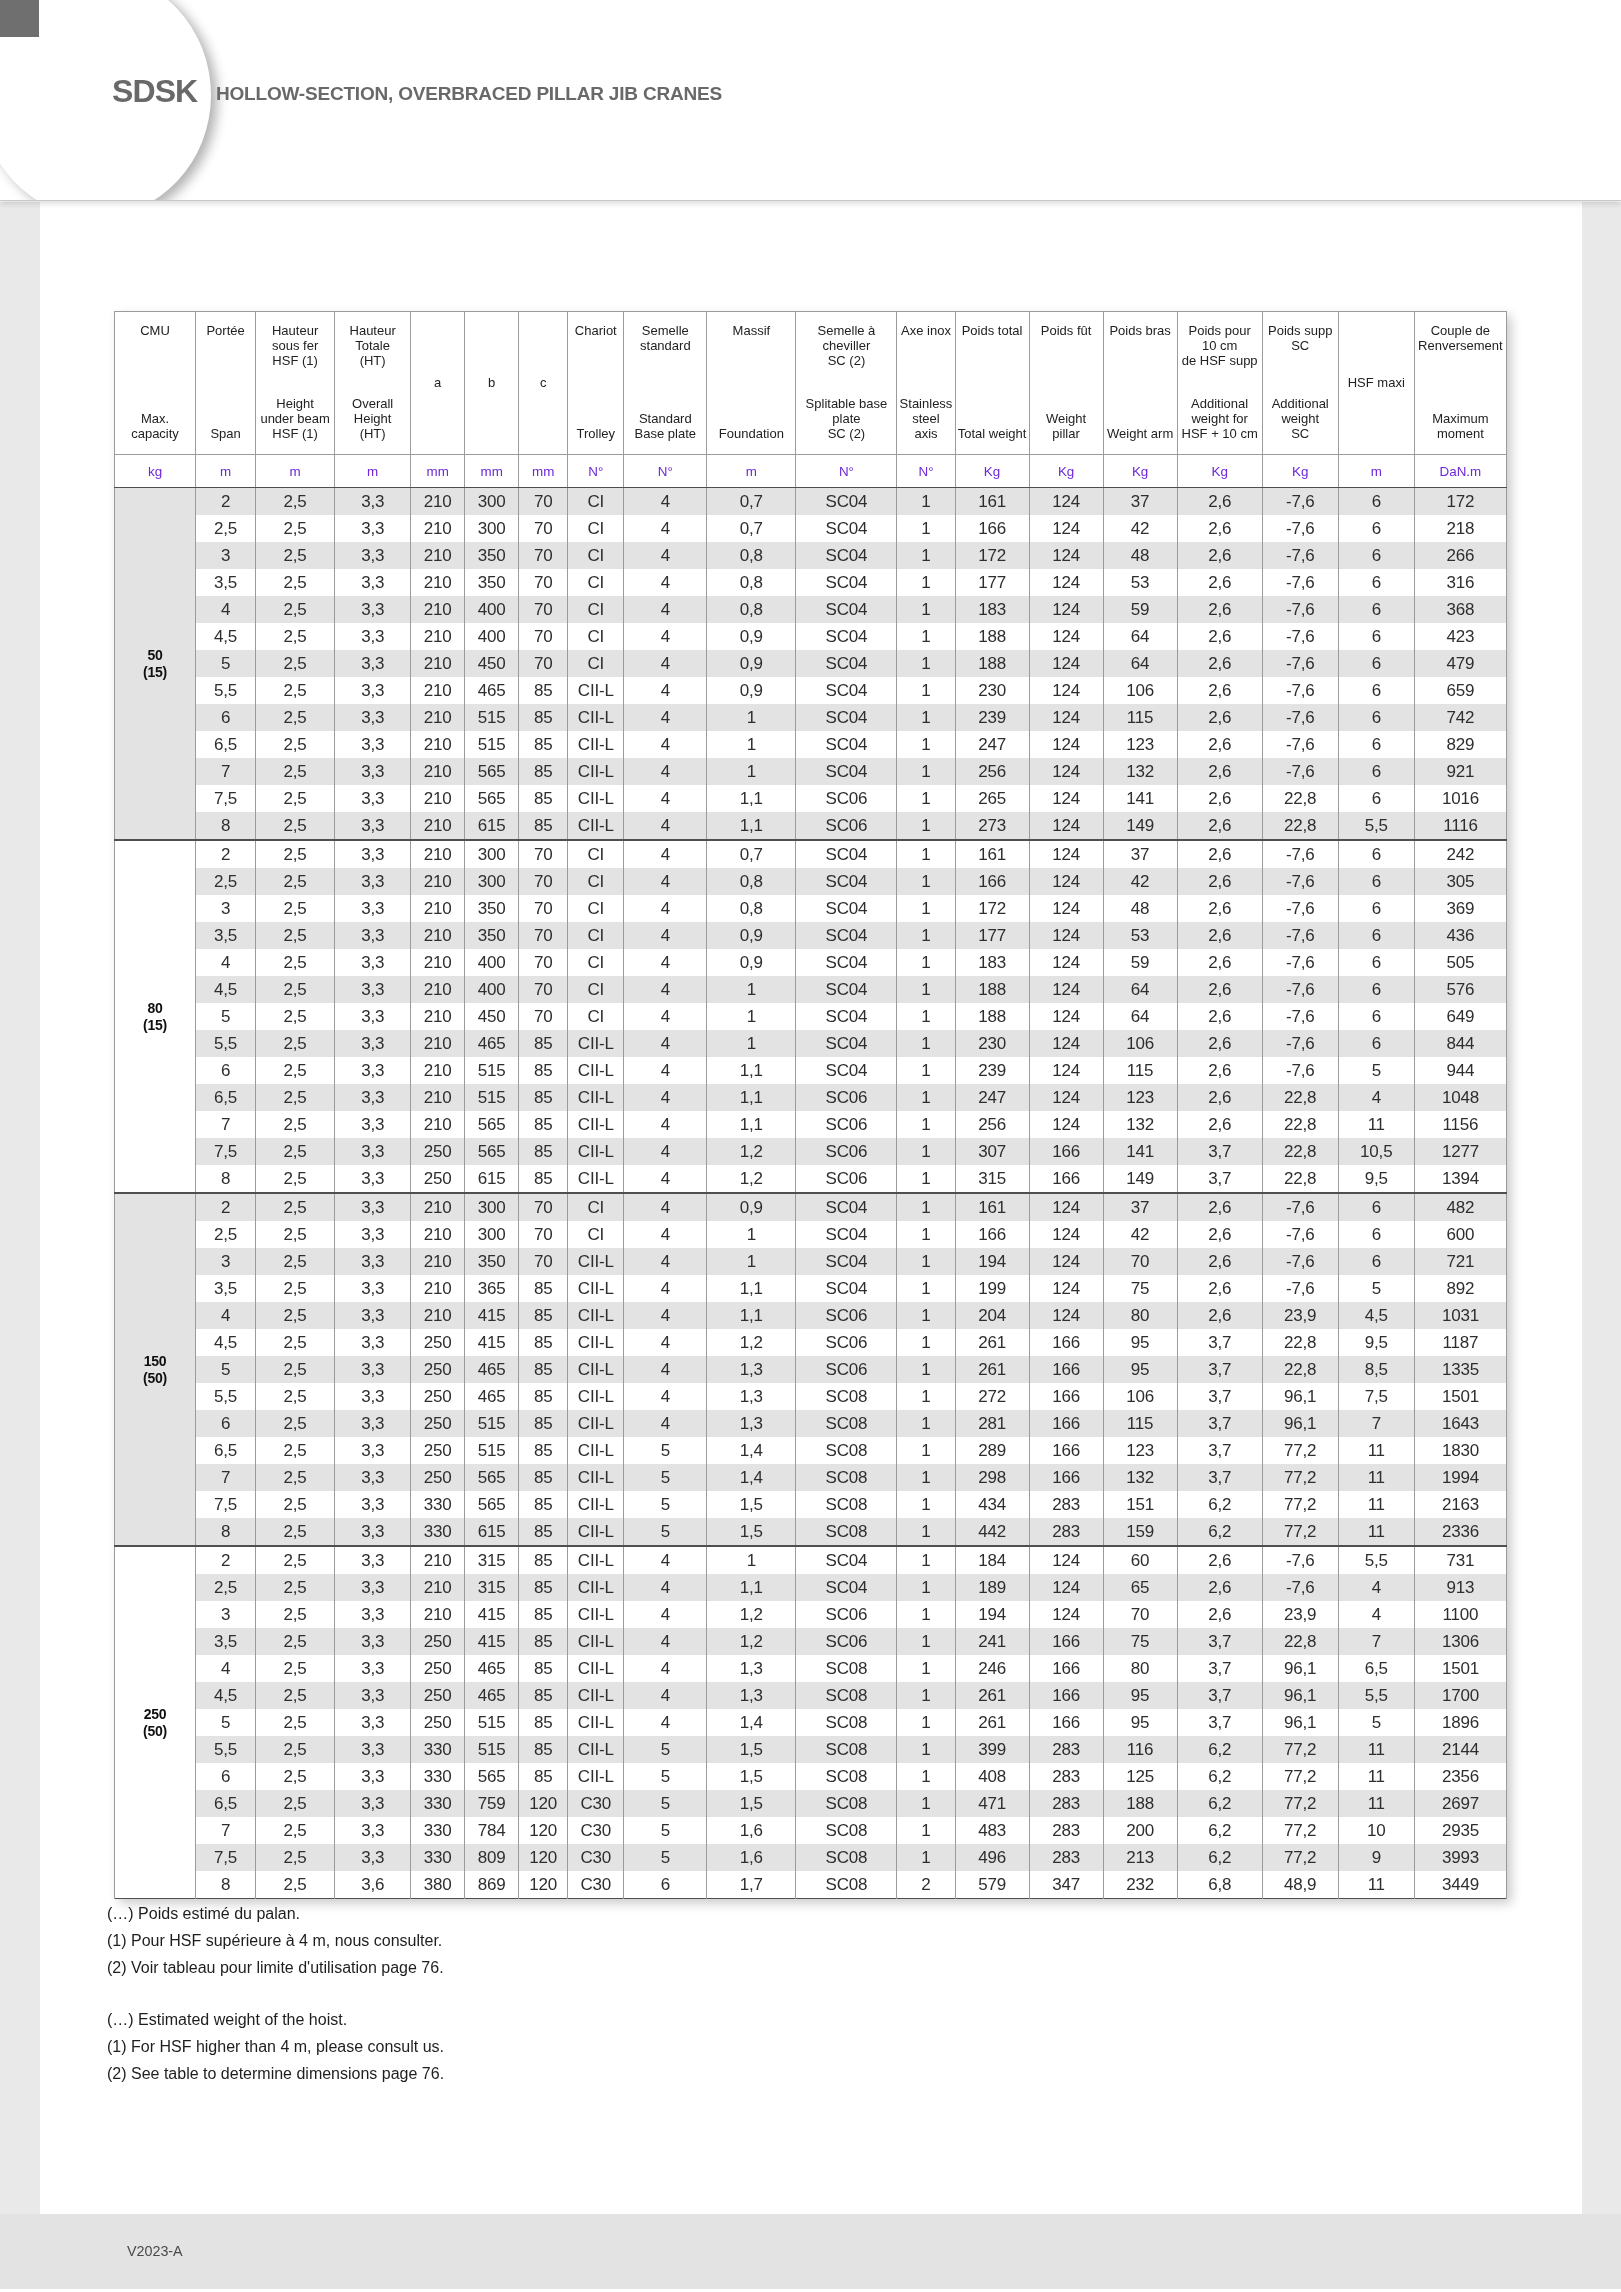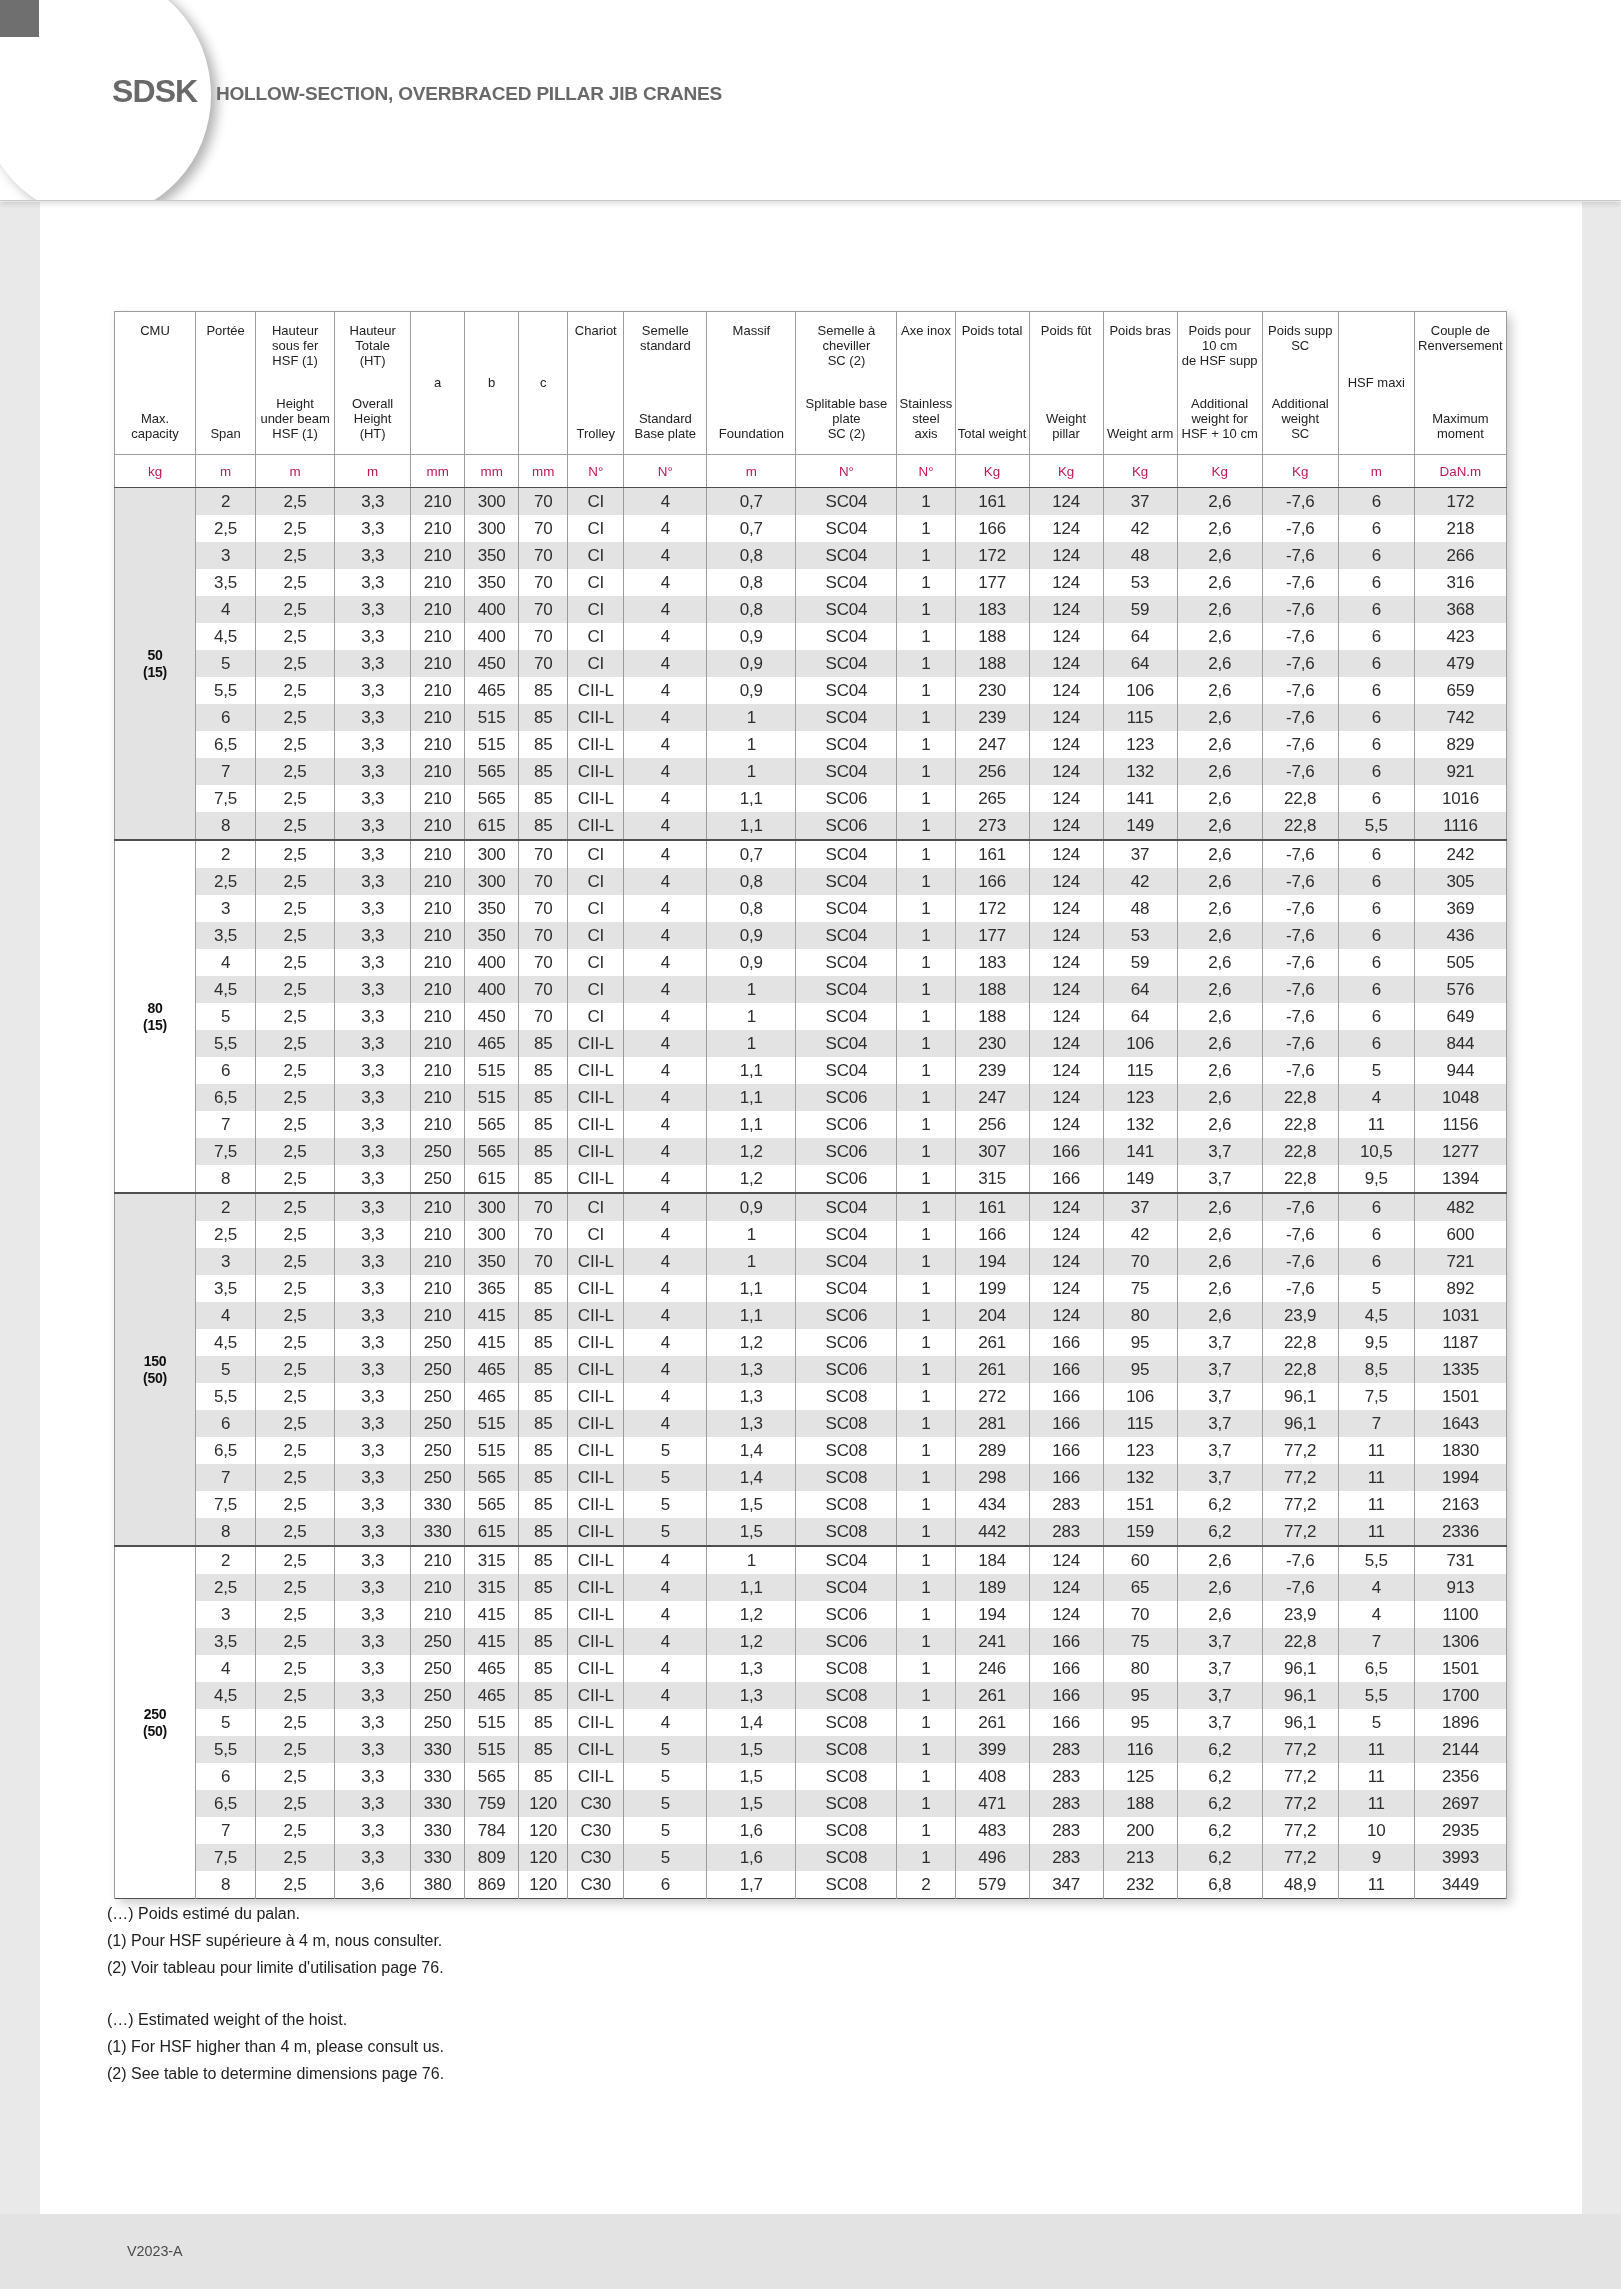--- a/index.html
+++ b/index.html
@@ -38,27 +38,27 @@
   table{
     border-collapse:collapse;table-layout:fixed;width:1393px;background:#ffffff;
     box-shadow:4.5px 5.4px 10.7px rgba(0,0,0,0.22);border:1.8px solid #4f4f4f;
   }
   th{font-weight:normal;}
   .hc{
     height:142px;border:0.9px solid #9b9b9b;vertical-align:middle;
     font-size:13px;line-height:1.15;color:#222;padding:0 1.8px;
   }
   .hwrap{
-    display:flex;flex-direction:column;justify-content:space-between;
+    display:flex;flex-direction:column;justify-content:space-between;align-items:center;
     height:118px;white-space:pre-line;text-align:center;
   }
   .hwrap.single{justify-content:center;}
   .unit-cell{
     height:30px;border:0.9px solid #9b9b9b;border-bottom:1.8px solid #4f4f4f;
-    font-size:13.4px;color:#be185d;
+    font-size:13.4px;color:#6d28d9;
   }
   td{
     height:27px;text-align:center;font-size:17px;color:#2e2e2e;
     border-left:0.9px solid #9b9b9b;border-right:0.9px solid #9b9b9b;
     padding:0;letter-spacing:-0.2px;overflow:hidden;white-space:nowrap;
   }
   tr.g td{background:#e3e3e3;}
   td.glabel{
     background:#ffffff;font-weight:bold;color:#0f0f0f;font-size:14px;line-height:1.15;
     vertical-align:middle;

